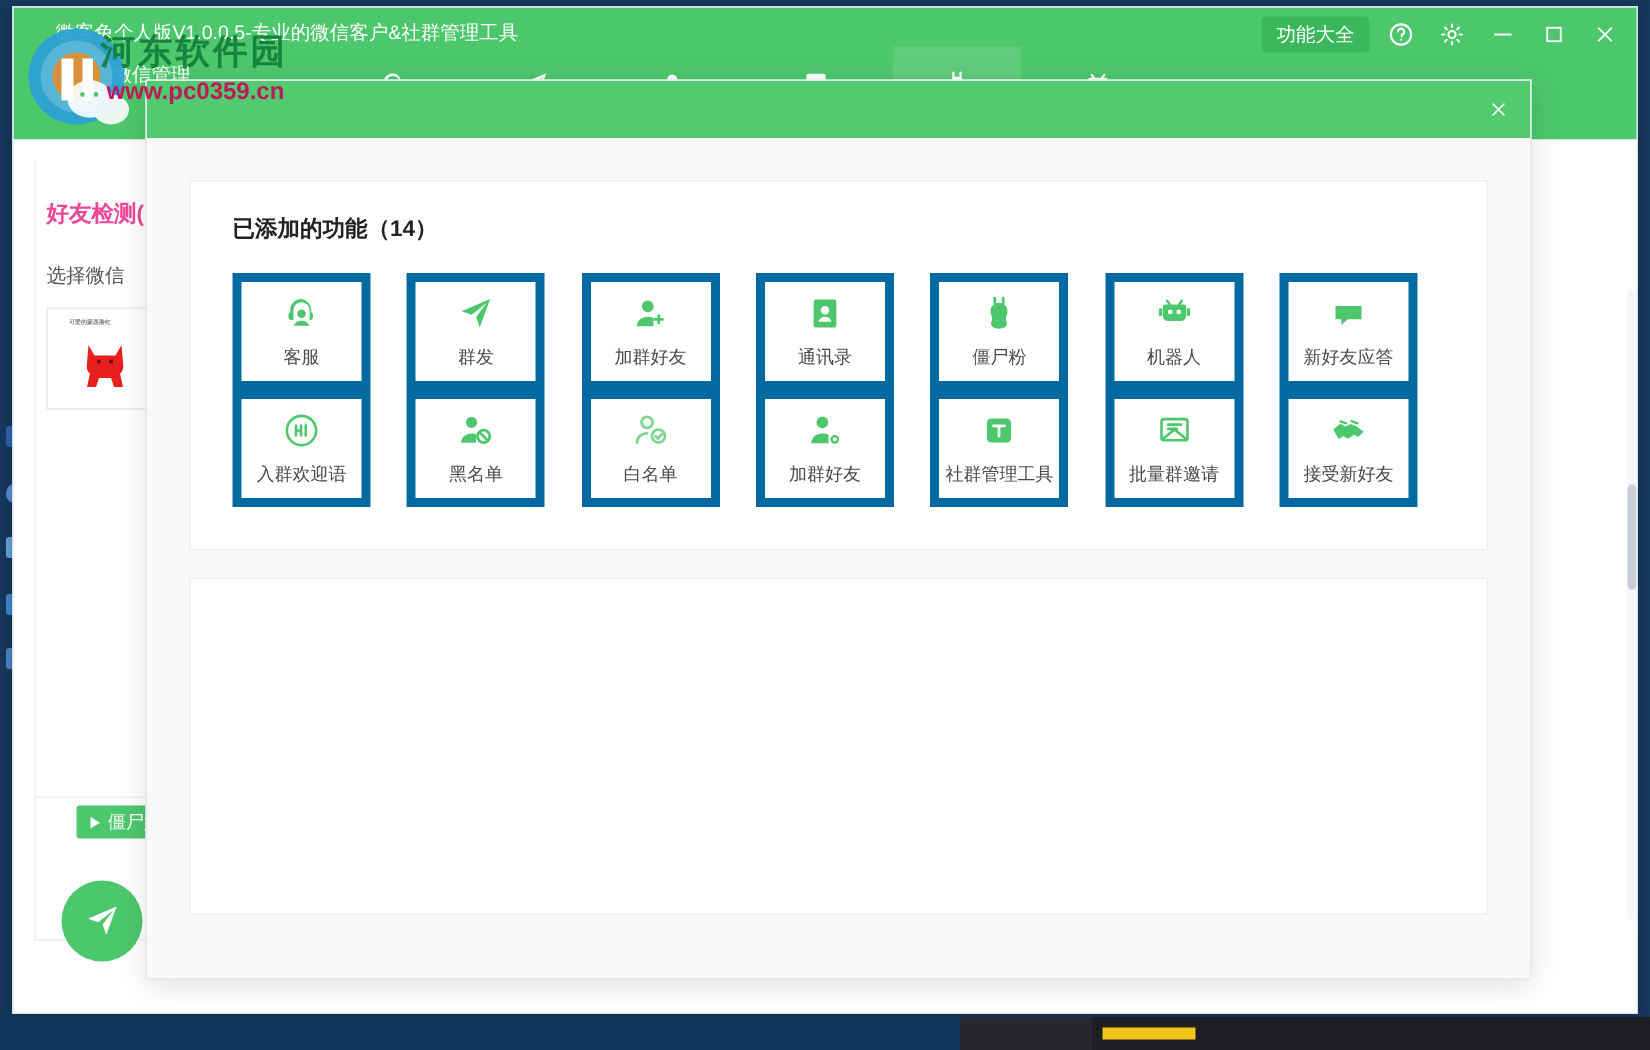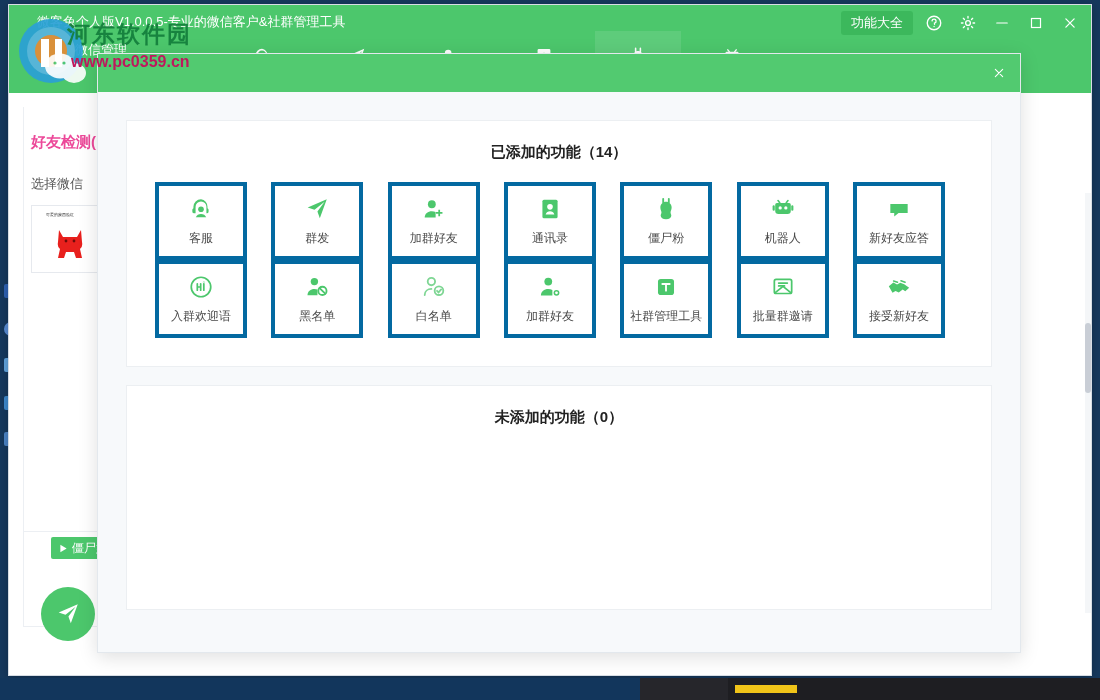--- a/index.html
+++ b/index.html
@@ -142,31 +142,31 @@
     overflow: hidden;
   }
   .modal-head {
     height: 38px; background: #52ca70; position: relative;
   }
   .modal-close {
     position:absolute; right: 8px; top: 6px; width: 26px; height: 26px;
     display:flex; align-items:center; justify-content:center; color:#fff; cursor:pointer;
   }
   .modal-body { padding: 28px; height: 562px; }
-  .panel { background:#ffffff; border: 1px solid #eceff2; text-align: center; }
+  .panel { background:#ffffff; border: 1px solid #eceff2; }
   .panel-title {
     font-size: 15px; font-weight: bold; color: #222; padding: 22px 28px 4px 28px;
   }
   .grid {
     display: grid; grid-template-columns: repeat(7, 110px);
     gap: 0 0; justify-content: space-between;
     padding: 16px 28px 28px 28px;
   }
   .tile {
-    width: 92px; height: 78px; border: 4px solid #0369a1; background: #fff;
+    width: 92px; height: 78px; border: 6px solid #0369a1; background: #fff;
     display:flex; flex-direction: column; align-items:center; justify-content:center;
     gap: 8px; cursor: pointer;
   }
   .tile-label { font-size: 12px; color: #4a4a4a; white-space: nowrap; }
   .tile svg { display:block; }
   .panel-empty { height: 50px; }
   .panel2 { margin-top: 18px; height: 225px; }
 
   
   .taskbar { position:absolute; left:0; bottom:0; width:1100px; height:22px; background:#1e1e22; }
@@ -477,21 +477,20 @@
                   <path d="M7 6.4l3.6 1.2M13.8 6.2l3.8 1.4" stroke="#4cc76c" stroke-width="1.4" stroke-linecap="round"></path>
                 </svg>
               </span>
               <span class="tile-label">接受新好友</span>
             </div>
 
           </div>
         </div>
 
         <div class="panel panel2">
-          <div class="panel-title">未添加的功能（0）</div>
           <div class="panel-empty"></div>
         </div>
 
       </div>
     </div>
 
     <div class="wm wm-logo">
       <svg width="72" height="72" viewBox="0 0 72 72">
         <circle cx="36" cy="36" r="32" fill="#2a9fd6" opacity="0.92"></circle>
         <circle cx="36" cy="36" r="24" fill="#ffffff" opacity="0.2"></circle>

